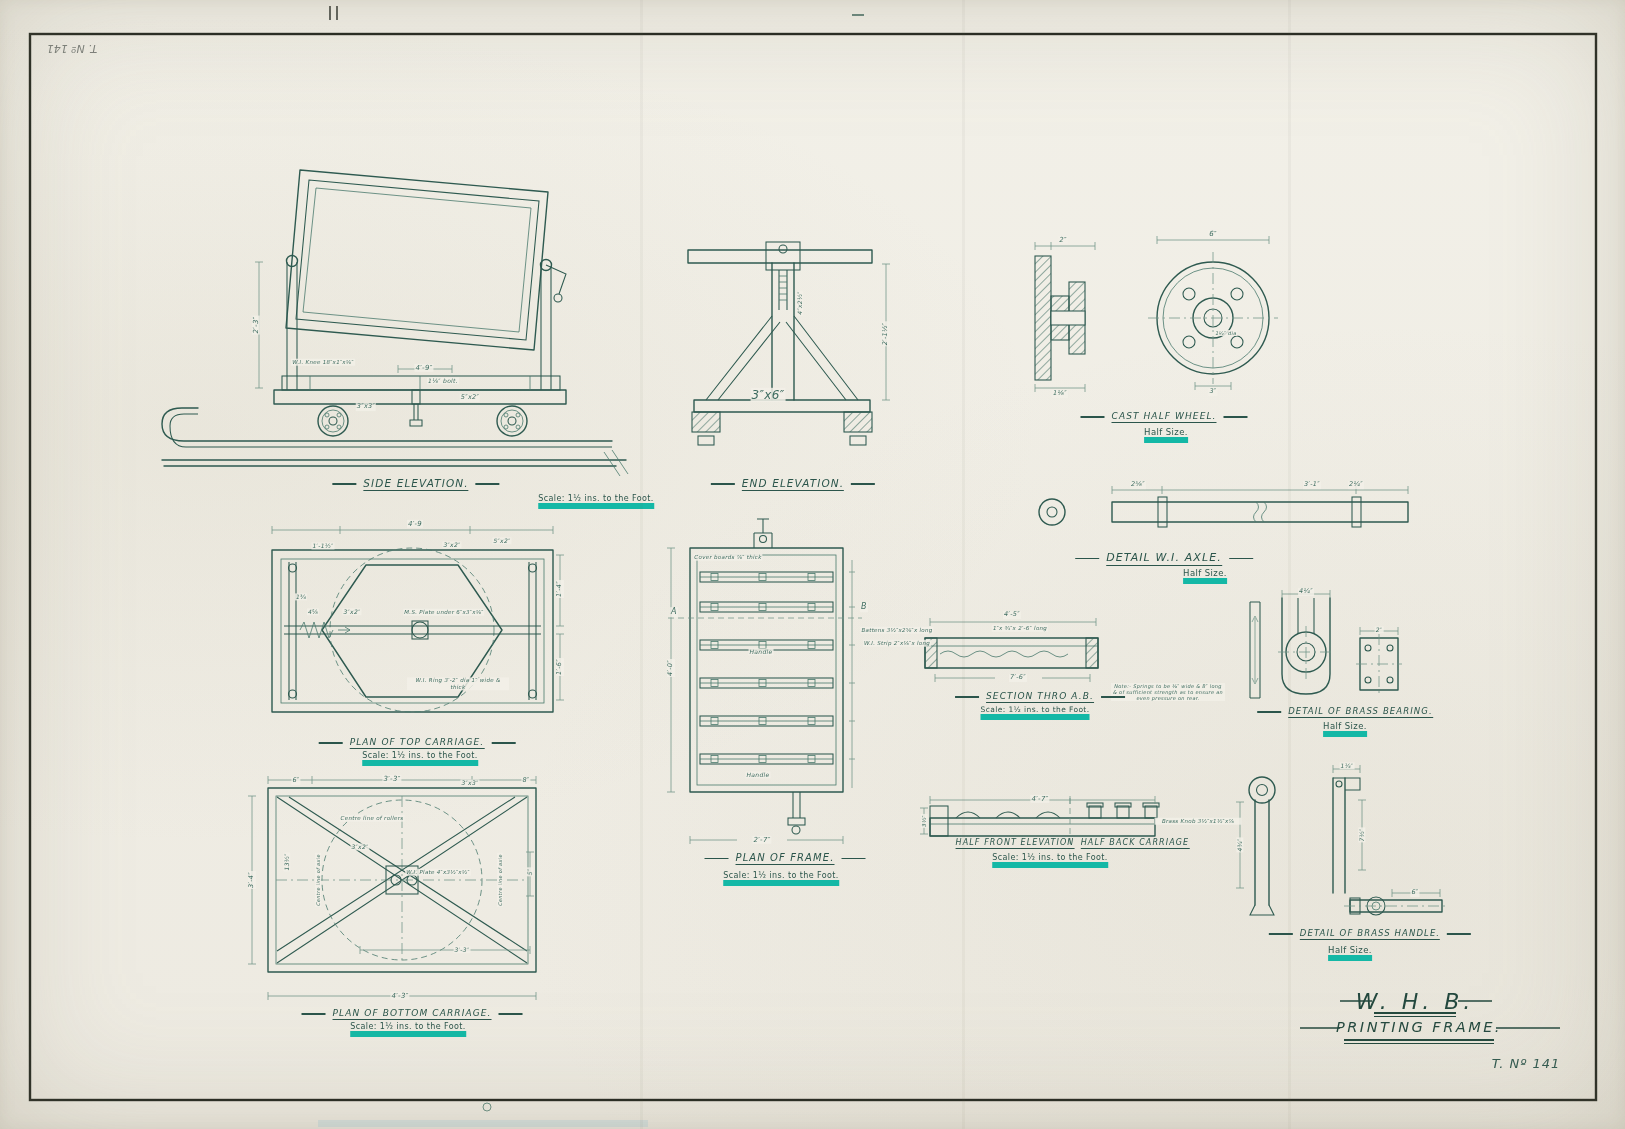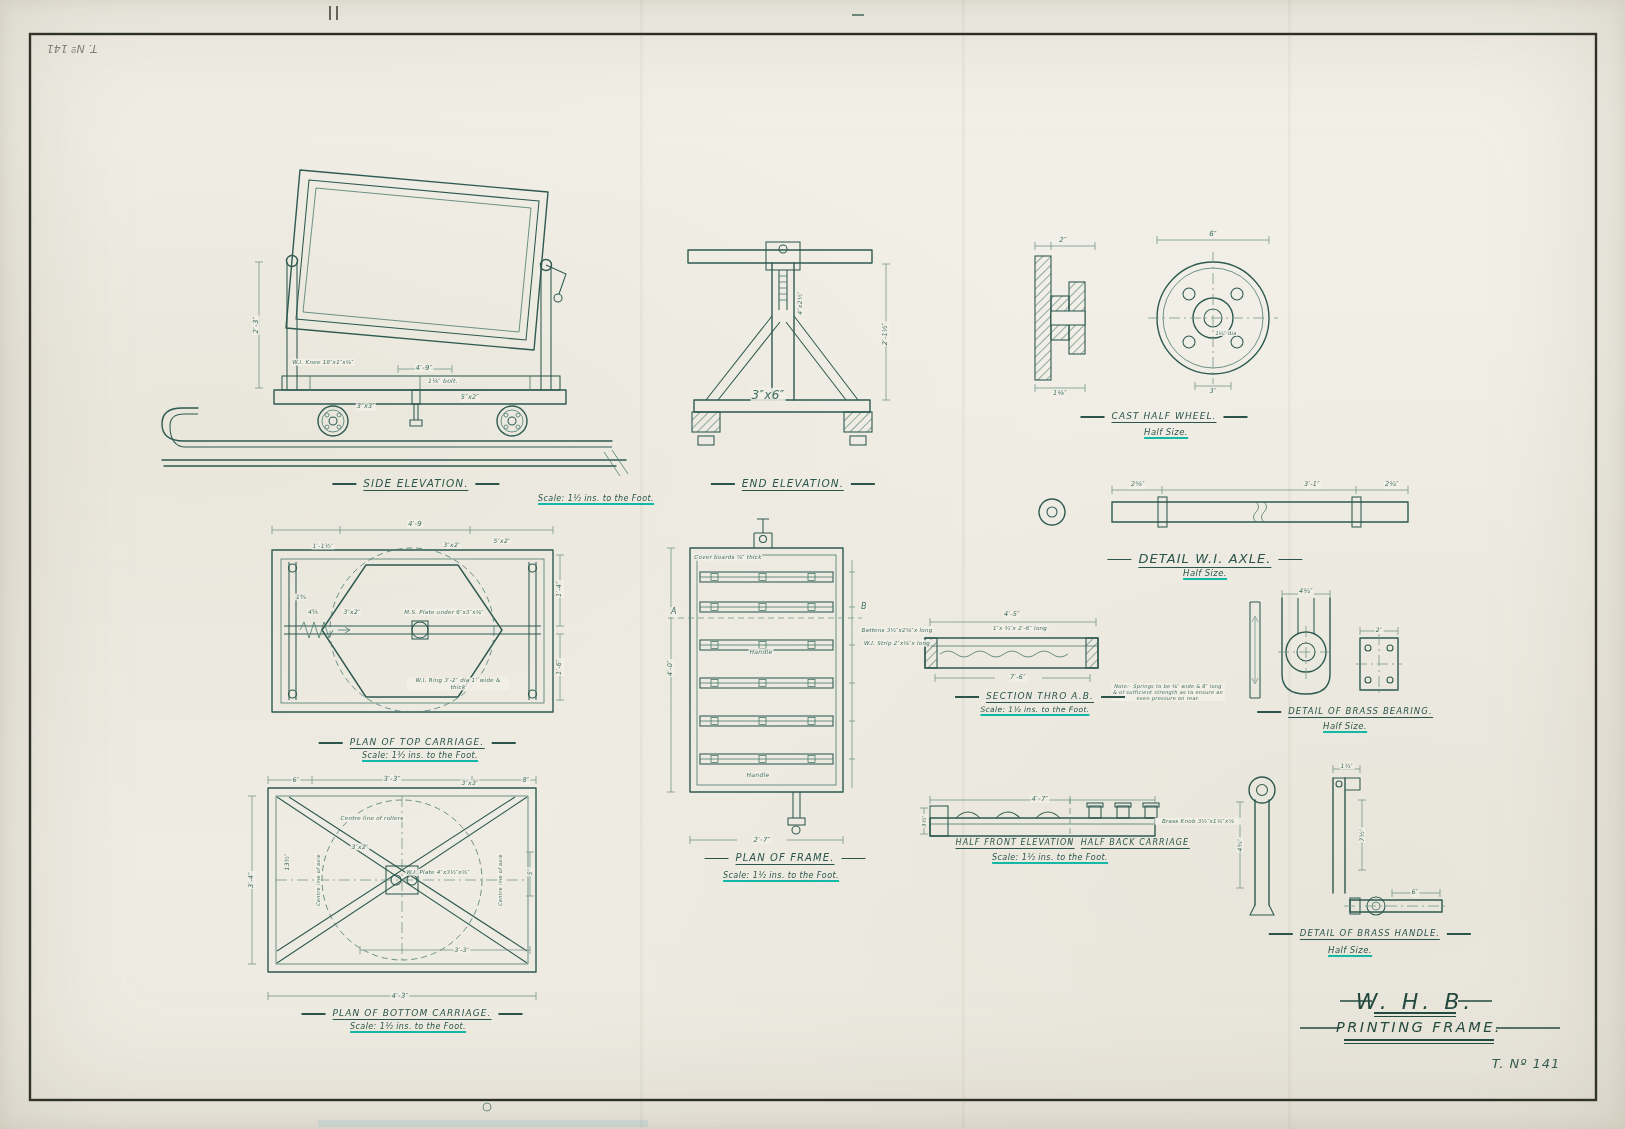--- a/index.html
+++ b/index.html
@@ -20,22 +20,22 @@
   .dsh{stroke-dasharray:6 4}
   .cl{stroke-dasharray:11 4 2 4}
   .hfill{fill:url(#hatch);stroke:#2e5a50;stroke-width:1.1}
   .paperfill{fill:#f1efe7;stroke:#2e5a50;stroke-width:1.05}
   .border{fill:none;stroke:#23271f;stroke-width:2.4}
 
   .caption{position:absolute;transform:translateX(-50%);display:flex;align-items:center;gap:7px;
     font-size:10px;font-style:italic;letter-spacing:1.1px;color:#2b554b;white-space:nowrap}
   .caption .dash{width:24px;height:1.4px;background:#2b554b}
   .caption .ctext{border-bottom:1.4px solid #2b554b;padding-bottom:1px}
-  .scale{position:absolute;transform:translateX(-50%);font-size:8px;font-style:italic;
-    color:#2b554b;border-bottom:2px solid #14b8a6;white-space:nowrap;letter-spacing:0.4px}
+  .scale{position:absolute;transform:translateX(-50%);font-size:8px;
+    color:#2b554b;border-bottom:6px solid #14b8a6;white-space:nowrap;letter-spacing:0.4px}
   .ann{position:absolute;font-style:italic;color:#3f6d61;letter-spacing:0.3px;line-height:1.2;
     white-space:nowrap;background:rgba(242,240,232,0.85);padding:0 1px;text-align:center}
   .title-main{position:absolute;transform:translateX(-50%);font-size:22px;font-style:italic;
     letter-spacing:4px;color:#24493f;white-space:nowrap}
   .title-sub{position:absolute;transform:translateX(-50%);font-size:14.5px;font-style:italic;
     letter-spacing:2.5px;color:#24493f;white-space:nowrap}
   .drawing-number{position:absolute;transform:translateX(-50%);font-size:13px;font-style:italic;
     letter-spacing:1px;color:#315a50;white-space:nowrap}
   .corner-note{position:absolute;transform:translate(-50%,-50%) rotate(180deg);font-size:11px;
     font-style:italic;color:#7d817c;white-space:nowrap}
@@ -300,21 +300,21 @@
       <div class="ann" style="left: 800px; top: 303px; font-size: 6px; transform: translate(-50%, -50%) rotate(-90deg);">4″x2½″</div>
       <div class="ann" style="left: 886px; top: 334px; font-size: 6.5px; transform: translate(-50%, -50%) rotate(-90deg);">2′-1½″</div>
       <div class="ann" style="left: 768px; top: 395px; font-size: 12px; transform: translate(-50%, -50%);">3″x6″</div>
       <div class="ann" style="left: 1063px; top: 240px; font-size: 7px; transform: translate(-50%, -50%);">2″</div>
       <div class="ann" style="left: 1213px; top: 234px; font-size: 7px; transform: translate(-50%, -50%);">6″</div>
       <div class="ann" style="left: 1060px; top: 394px; font-size: 6.5px; transform: translate(-50%, -50%);">1⅛″</div>
       <div class="ann" style="left: 1213px; top: 392px; font-size: 6.5px; transform: translate(-50%, -50%);">3″</div>
       <div class="ann" style="left: 1226px; top: 333px; font-size: 5px; transform: translate(-50%, -50%);">1½″ dia</div>
       <div class="ann" style="left: 1138px; top: 485px; font-size: 6.5px; transform: translate(-50%, -50%);">2⅝″</div>
       <div class="ann" style="left: 1312px; top: 485px; font-size: 6.5px; transform: translate(-50%, -50%);">3′-1″</div>
-      <div class="ann" style="left: 1392px; top: 485px; font-size: 6.5px; transform: translate(-50%, -50%);">2¼″</div>
+      <div class="ann" style="left: 1356px; top: 485px; font-size: 6.5px; transform: translate(-50%, -50%);">2¼″</div>
       <div class="ann" style="left: 415px; top: 524px; font-size: 7px; transform: translate(-50%, -50%);">4′-9</div>
       <div class="ann" style="left: 323px; top: 546px; font-size: 6px; transform: translate(-50%, -50%);">1′-1½″</div>
       <div class="ann" style="left: 452px; top: 545px; font-size: 6px; transform: translate(-50%, -50%);">3″x2″</div>
       <div class="ann" style="left: 502px; top: 541px; font-size: 6px; transform: translate(-50%, -50%);">5″x2″</div>
       <div class="ann" style="left: 301px; top: 597px; font-size: 6px; transform: translate(-50%, -50%);">1¾</div>
       <div class="ann" style="left: 313px; top: 612px; font-size: 6px; transform: translate(-50%, -50%);">4⅝</div>
       <div class="ann" style="left: 352px; top: 612px; font-size: 6px; transform: translate(-50%, -50%);">3″x2″</div>
       <div class="ann" style="left: 444px; top: 612px; font-size: 5.5px; transform: translate(-50%, -50%);">M.S. Plate under 6″x3″x⅛″</div>
       <div class="ann" style="left: 560px; top: 589px; font-size: 6.5px; transform: translate(-50%, -50%) rotate(-90deg);">1′-4″</div>
       <div class="ann" style="left: 560px; top: 667px; font-size: 6.5px; transform: translate(-50%, -50%) rotate(-90deg);">1′-6″</div>
@@ -370,21 +370,21 @@
       <span class="dash"></span>
   </div>
 
   <div class="caption" style="left:1164px;top:411px;font-size:9px">
     <span class="dash"></span>
       <span class="ctext">CAST  HALF  WHEEL.</span>
       <span class="dash"></span>
   </div>
   <div class="scale" style="left:1166px;top:427px;font-size:8.5px">Half Size.</div>
 
-  <div class="caption" style="left:1205px;top:551px;font-size:13px">
+  <div class="caption" style="left:1164px;top:551px;font-size:11px">
     <span class="dash"></span>
       <span class="ctext">DETAIL  W.I. AXLE.</span>
       <span class="dash"></span>
   </div>
   <div class="scale" style="left:1205px;top:568px;font-size:8.5px">Half Size.</div>
 
   <div class="caption" style="left:417px;top:737px;font-size:9px">
     <span class="dash"></span>
       <span class="ctext">PLAN OF TOP CARRIAGE.</span>
       <span class="dash"></span>

